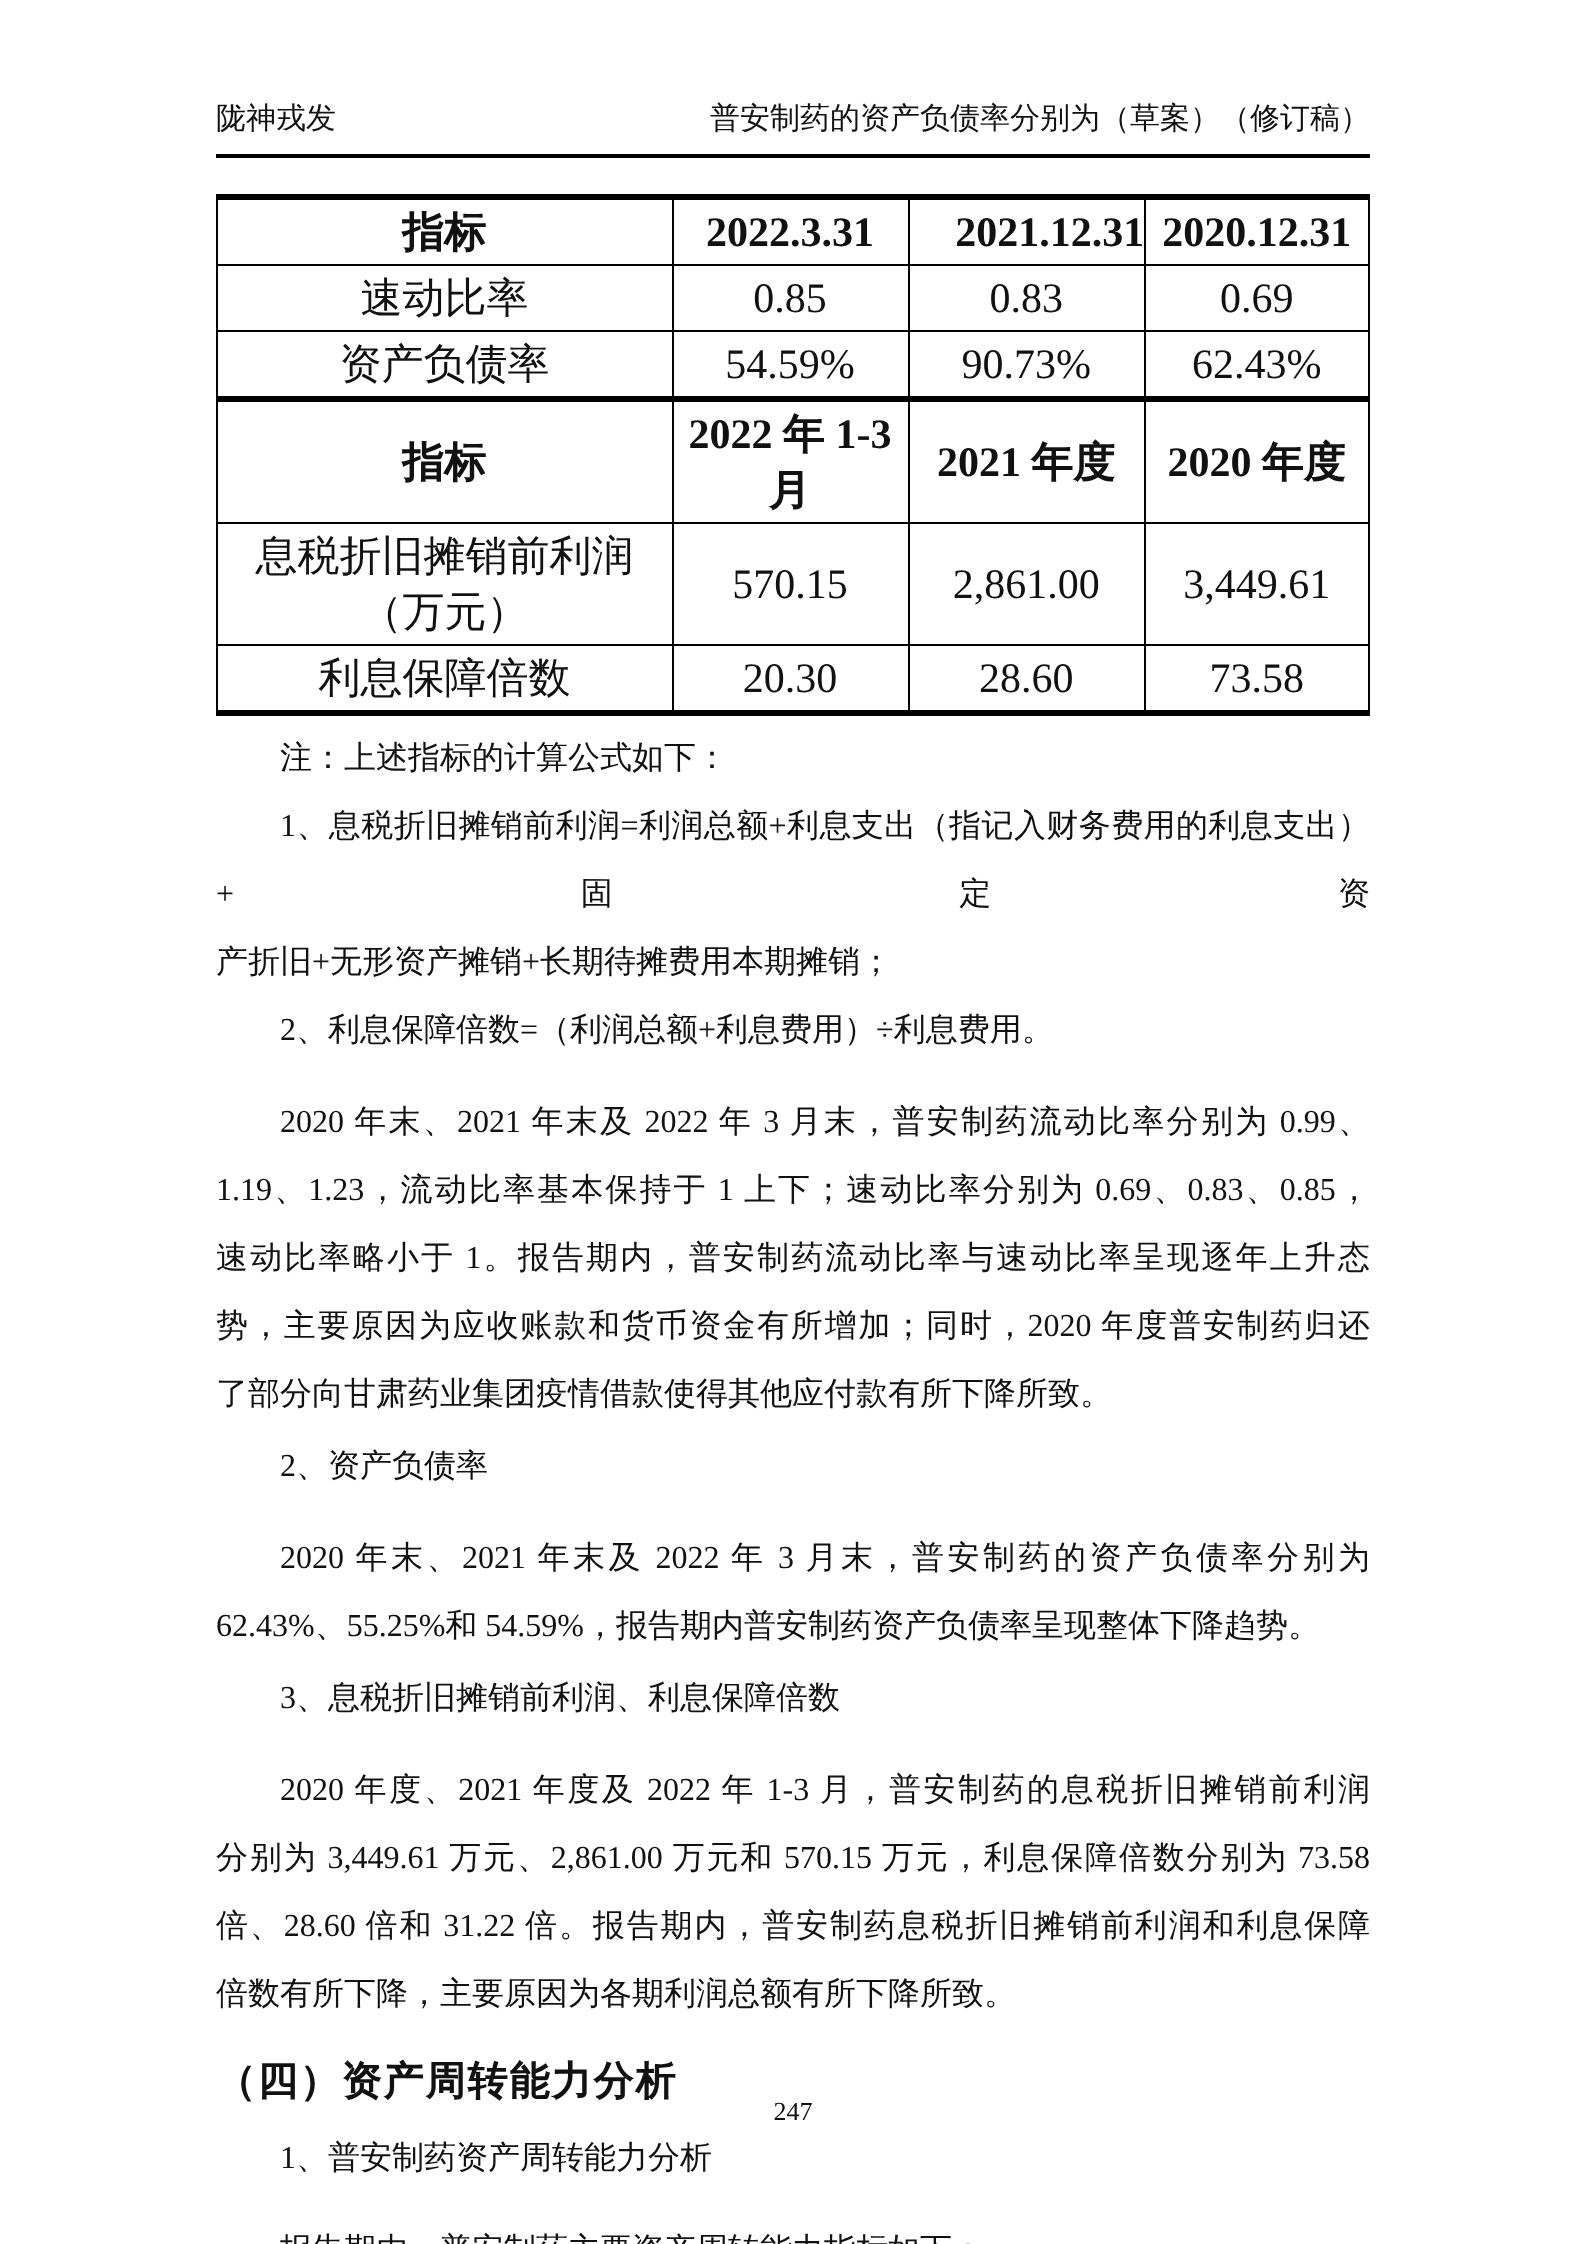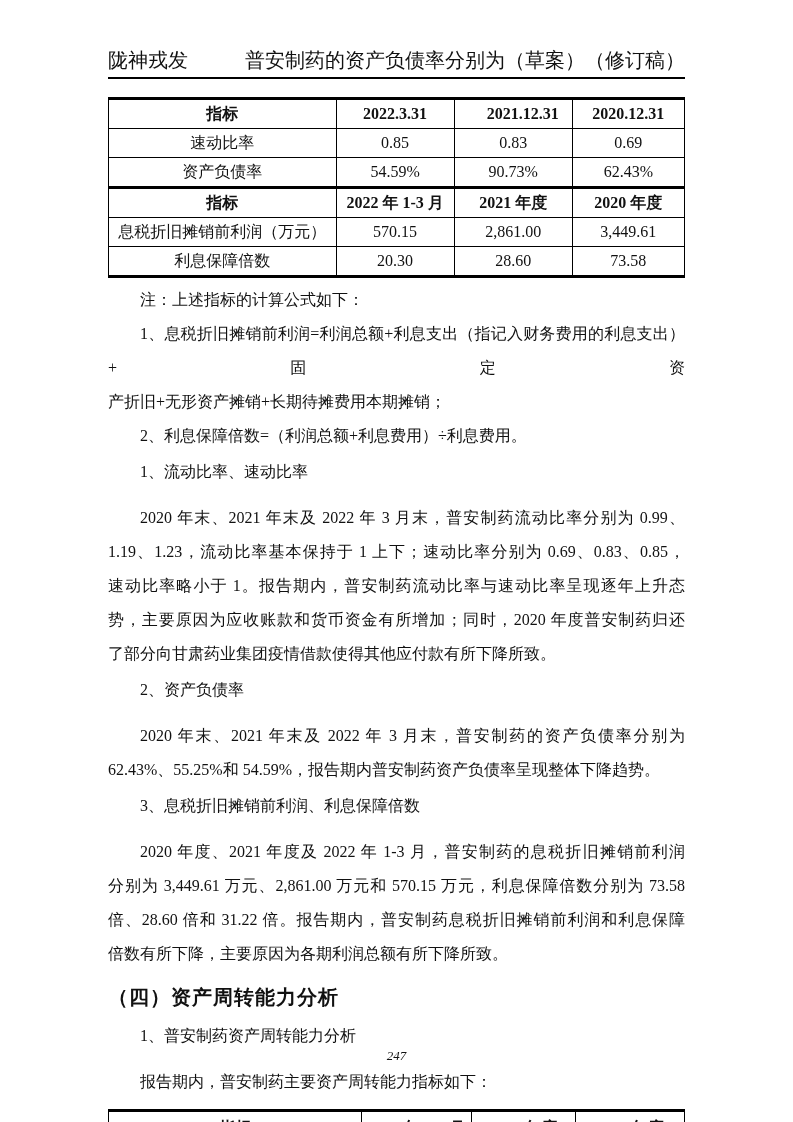--- a/index.html
+++ b/index.html
@@ -17,31 +17,31 @@
     background: #ffffff;
     outline: 1px solid #d9d9d9;
     font-family: "Liberation Serif", "DejaVu Serif", serif;
     color: #111111;
     overflow: hidden;
   }
   
   .doc-header {
     display: flex;
     justify-content: space-between;
-    font-size: 20px;
+    font-size: 15px;
     line-height: 20px;
     padding-bottom: 7px;
     border-bottom: 2px solid #000000;
   }
   
   table {
     width: 100%;
     border-collapse: collapse;
     table-layout: fixed;
-    font-size: 16px;
+    font-size: 21px;
   }
   td {
     border: 1px solid #000000;
     text-align: center;
     vertical-align: middle;
     padding: 2px 4px;
     height: 24px;
     overflow: hidden;
   }
   .t-financial { margin-top: 18px; border-top: 3px solid #000; border-bottom: 3px solid #000; }
@@ -80,21 +80,20 @@
     letter-spacing: 1px;
   }
   
   .page-number {
     position: absolute;
     left: 0;
     right: 0;
     bottom: 58px;
     text-align: center;
     font-size: 13px;
-    font-style: italic;
   }
 </style>
 </head>
 <body>
 
 <div class="page">
 
   <div class="doc-header">
     <span>陇神戎发</span>
     <span>普安制药的资产负债率分别为（草案）（修订稿）</span>
@@ -147,21 +146,20 @@
   </tbody>
     </table>
 
   <div class="note">
     <div class="line ind">注：上述指标的计算公式如下：</div>
     <div class="line ind fill">1、息税折旧摊销前利润=利润总额+利息支出（指记入财务费用的利息支出）+固定资</div>
     <div class="line">产折旧+无形资产摊销+长期待摊费用本期摊销；</div>
     <div class="line ind">2、利息保障倍数=（利润总额+利息费用）÷利息费用。</div>
   </div>
 
-  <div class="line ind section-title">1、流动比率、速动比率</div>
   <div class="para">
     <div class="line ind fill">2020 年末、2021 年末及 2022 年 3 月末，普安制药流动比率分别为 0.99、</div>
     <div class="line fill">1.19、1.23，流动比率基本保持于 1 上下；速动比率分别为 0.69、0.83、0.85，</div>
     <div class="line fill">速动比率略小于 1。报告期内，普安制药流动比率与速动比率呈现逐年上升态</div>
     <div class="line fill">势，主要原因为应收账款和货币资金有所增加；同时，2020 年度普安制药归还</div>
     <div class="line">了部分向甘肃药业集团疫情借款使得其他应付款有所下降所致。</div>
   </div>
 
   <div class="line ind section-title">2、资产负债率</div>
   <div class="para">

